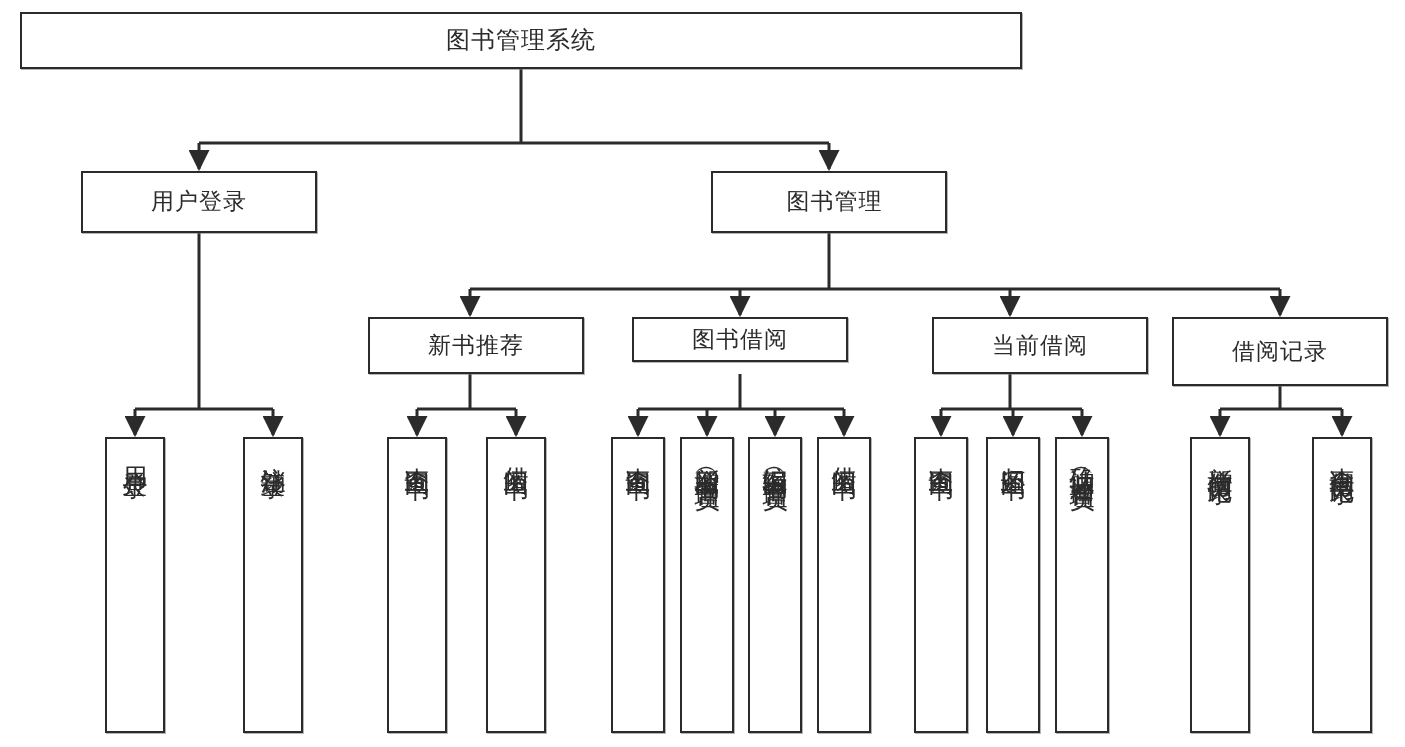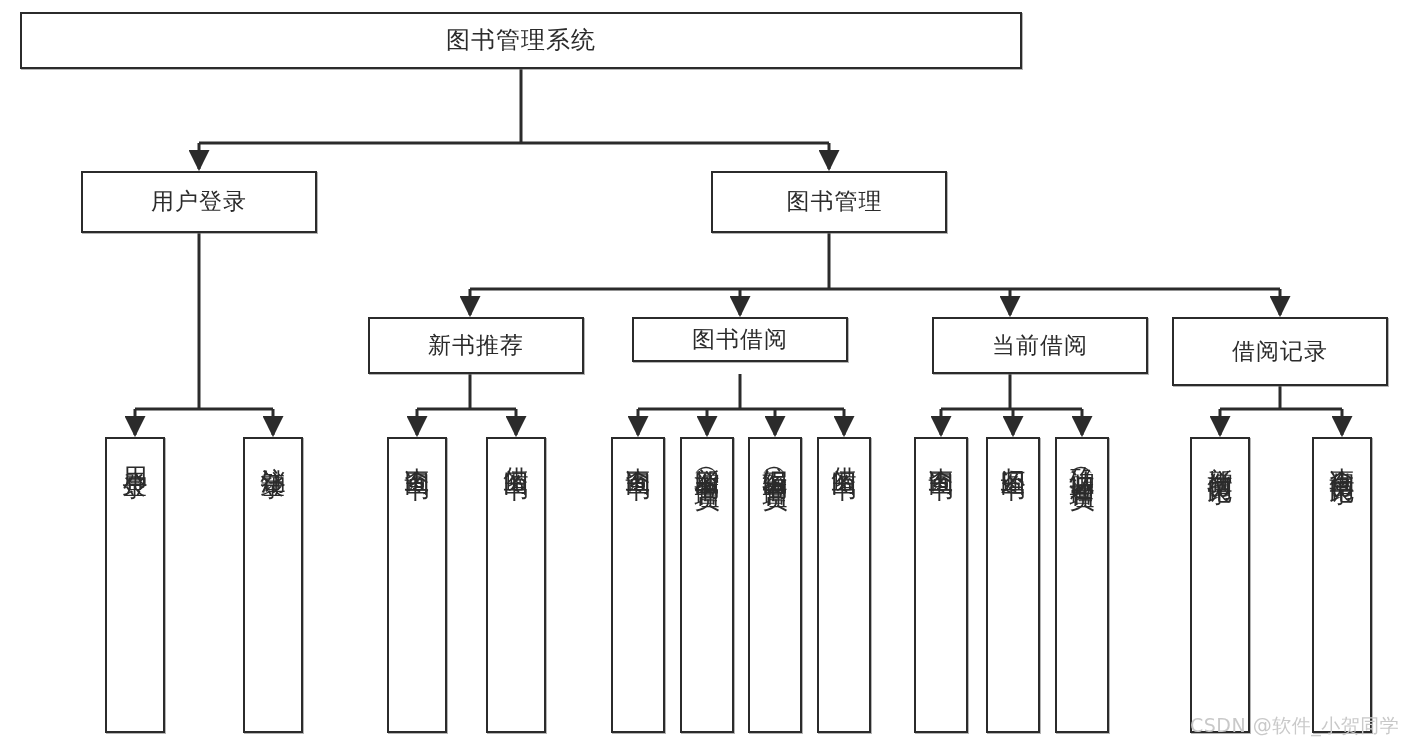--- a/index.html
+++ b/index.html
@@ -179,14 +179,13 @@
         <span class="label">确认归还（管理员）</span>
       </div>
       <div class="node node-v" style="left: 1190px; top: 437px; width: 60px; height: 296px;">
         <span class="label">新增借阅记录</span>
       </div>
       <div class="node node-v" style="left: 1312px; top: 437px; width: 60px; height: 296px;">
         <span class="label">查询借阅记录</span>
       </div>
     </div>
 
-  <div class="watermark">CSDN @软件_小贺同学</div>
 </div>
 
 </body></html>

